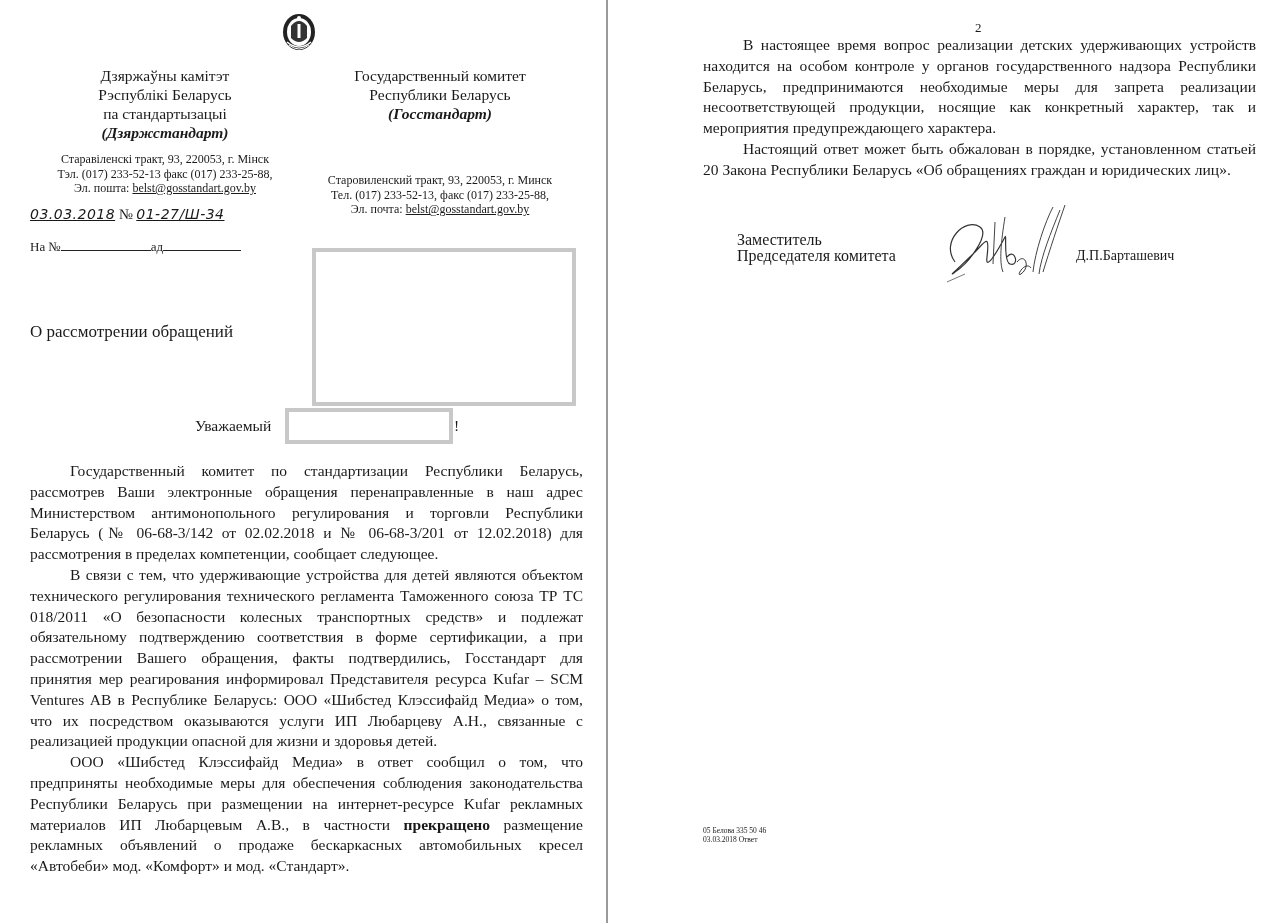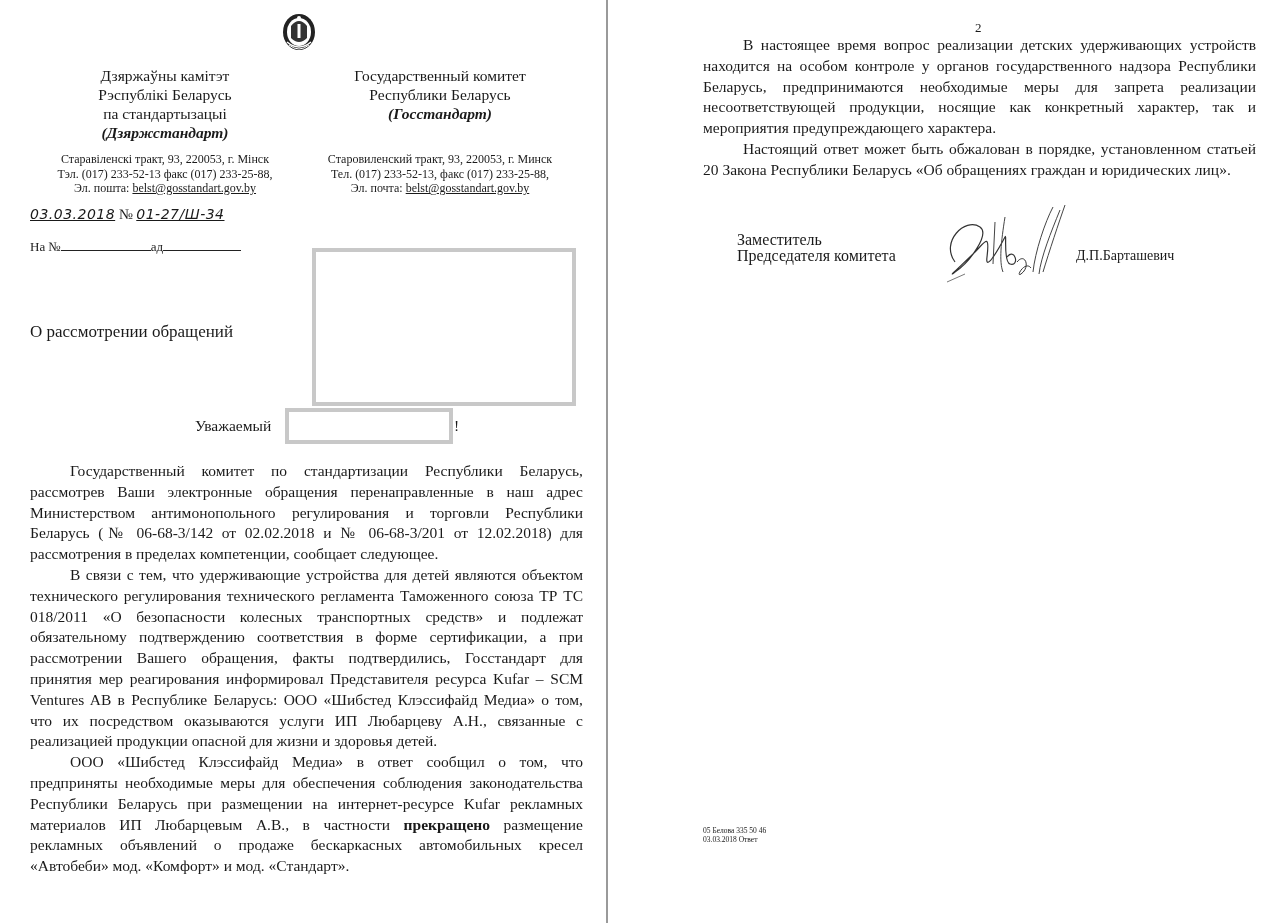--- a/index.html
+++ b/index.html
@@ -13,21 +13,21 @@
   .divider { position: absolute; left: 606px; top: 0; width: 2px; height: 923px; background: #9a9a9a; }
 
   .emblem { position: absolute; left: 281px; top: 12px; width: 36px; height: 40px; }
 
   .org { position: absolute; top: 66px; width: 260px; text-align: center; font-size: 15.5px; line-height: 19px; }
   .org-be { left: 35px; }
   .org-ru { left: 310px; font-family: Liberation Serif, serif; }
   .org .abbr { font-style: italic; font-weight: bold; }
   .org-addr { position: absolute; top: 152px; width: 270px; text-align: center; font-size: 12px; line-height: 14.5px; }
   .org-addr-be { left: 30px; }
-  .org-addr-ru { left: 305px; }
+  .org-addr-ru { left: 305px; margin-top: 21px; }
   .org-addr .email { text-decoration: underline; }
 
   .reg-line { position: absolute; left: 30px; top: 206px; font-size: 14.5px; white-space: nowrap; }
   .hand { font-family: "DejaVu Sans", sans-serif; font-style: italic; font-size: 14px; text-decoration: underline; letter-spacing: 0.5px; }
   .ref-line { position: absolute; left: 30px; top: 238px; font-size: 13px; white-space: nowrap; }
   .blank { display: inline-block; border-bottom: 1px solid #222; height: 12px; vertical-align: baseline; }
 
   .redact-addr { position: absolute; left: 312px; top: 248px; width: 256px; height: 150px; border: 4px solid #c8c8c8; background: #fff; }
   .subject { position: absolute; left: 30px; top: 322px; font-size: 17px; }
   .greeting { position: absolute; left: 195px; top: 417px; font-size: 15.5px; white-space: nowrap; }

